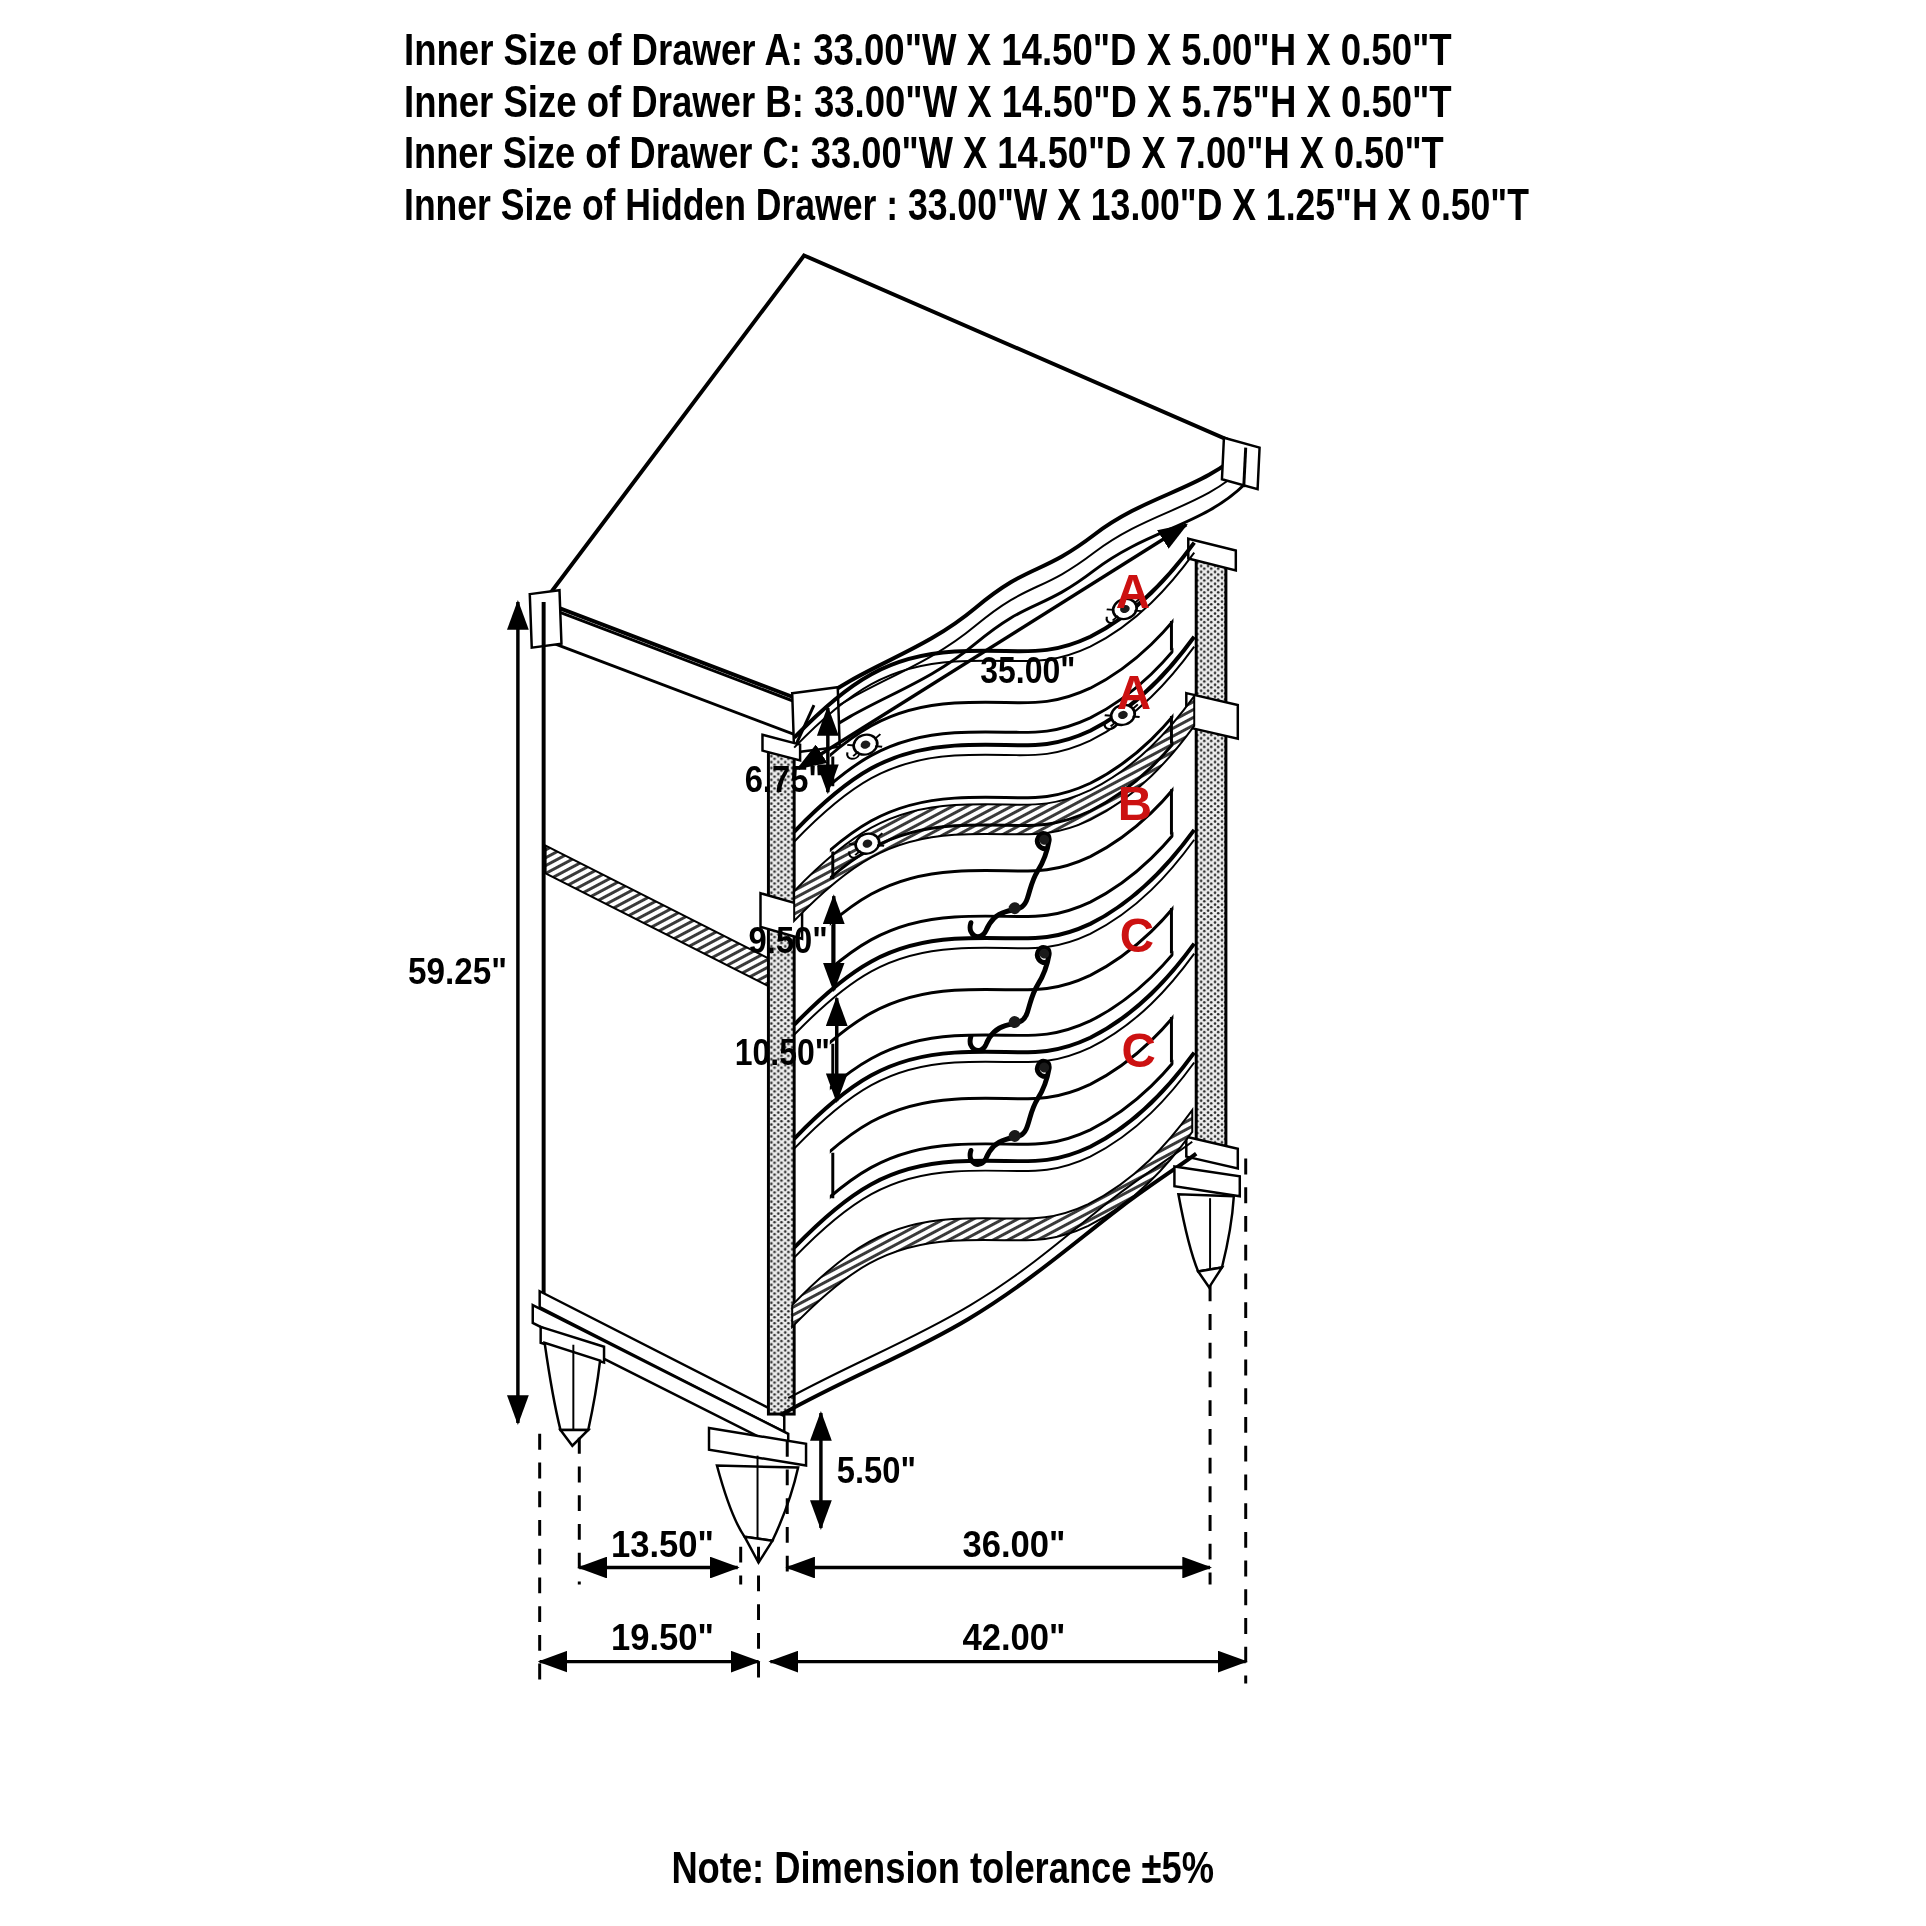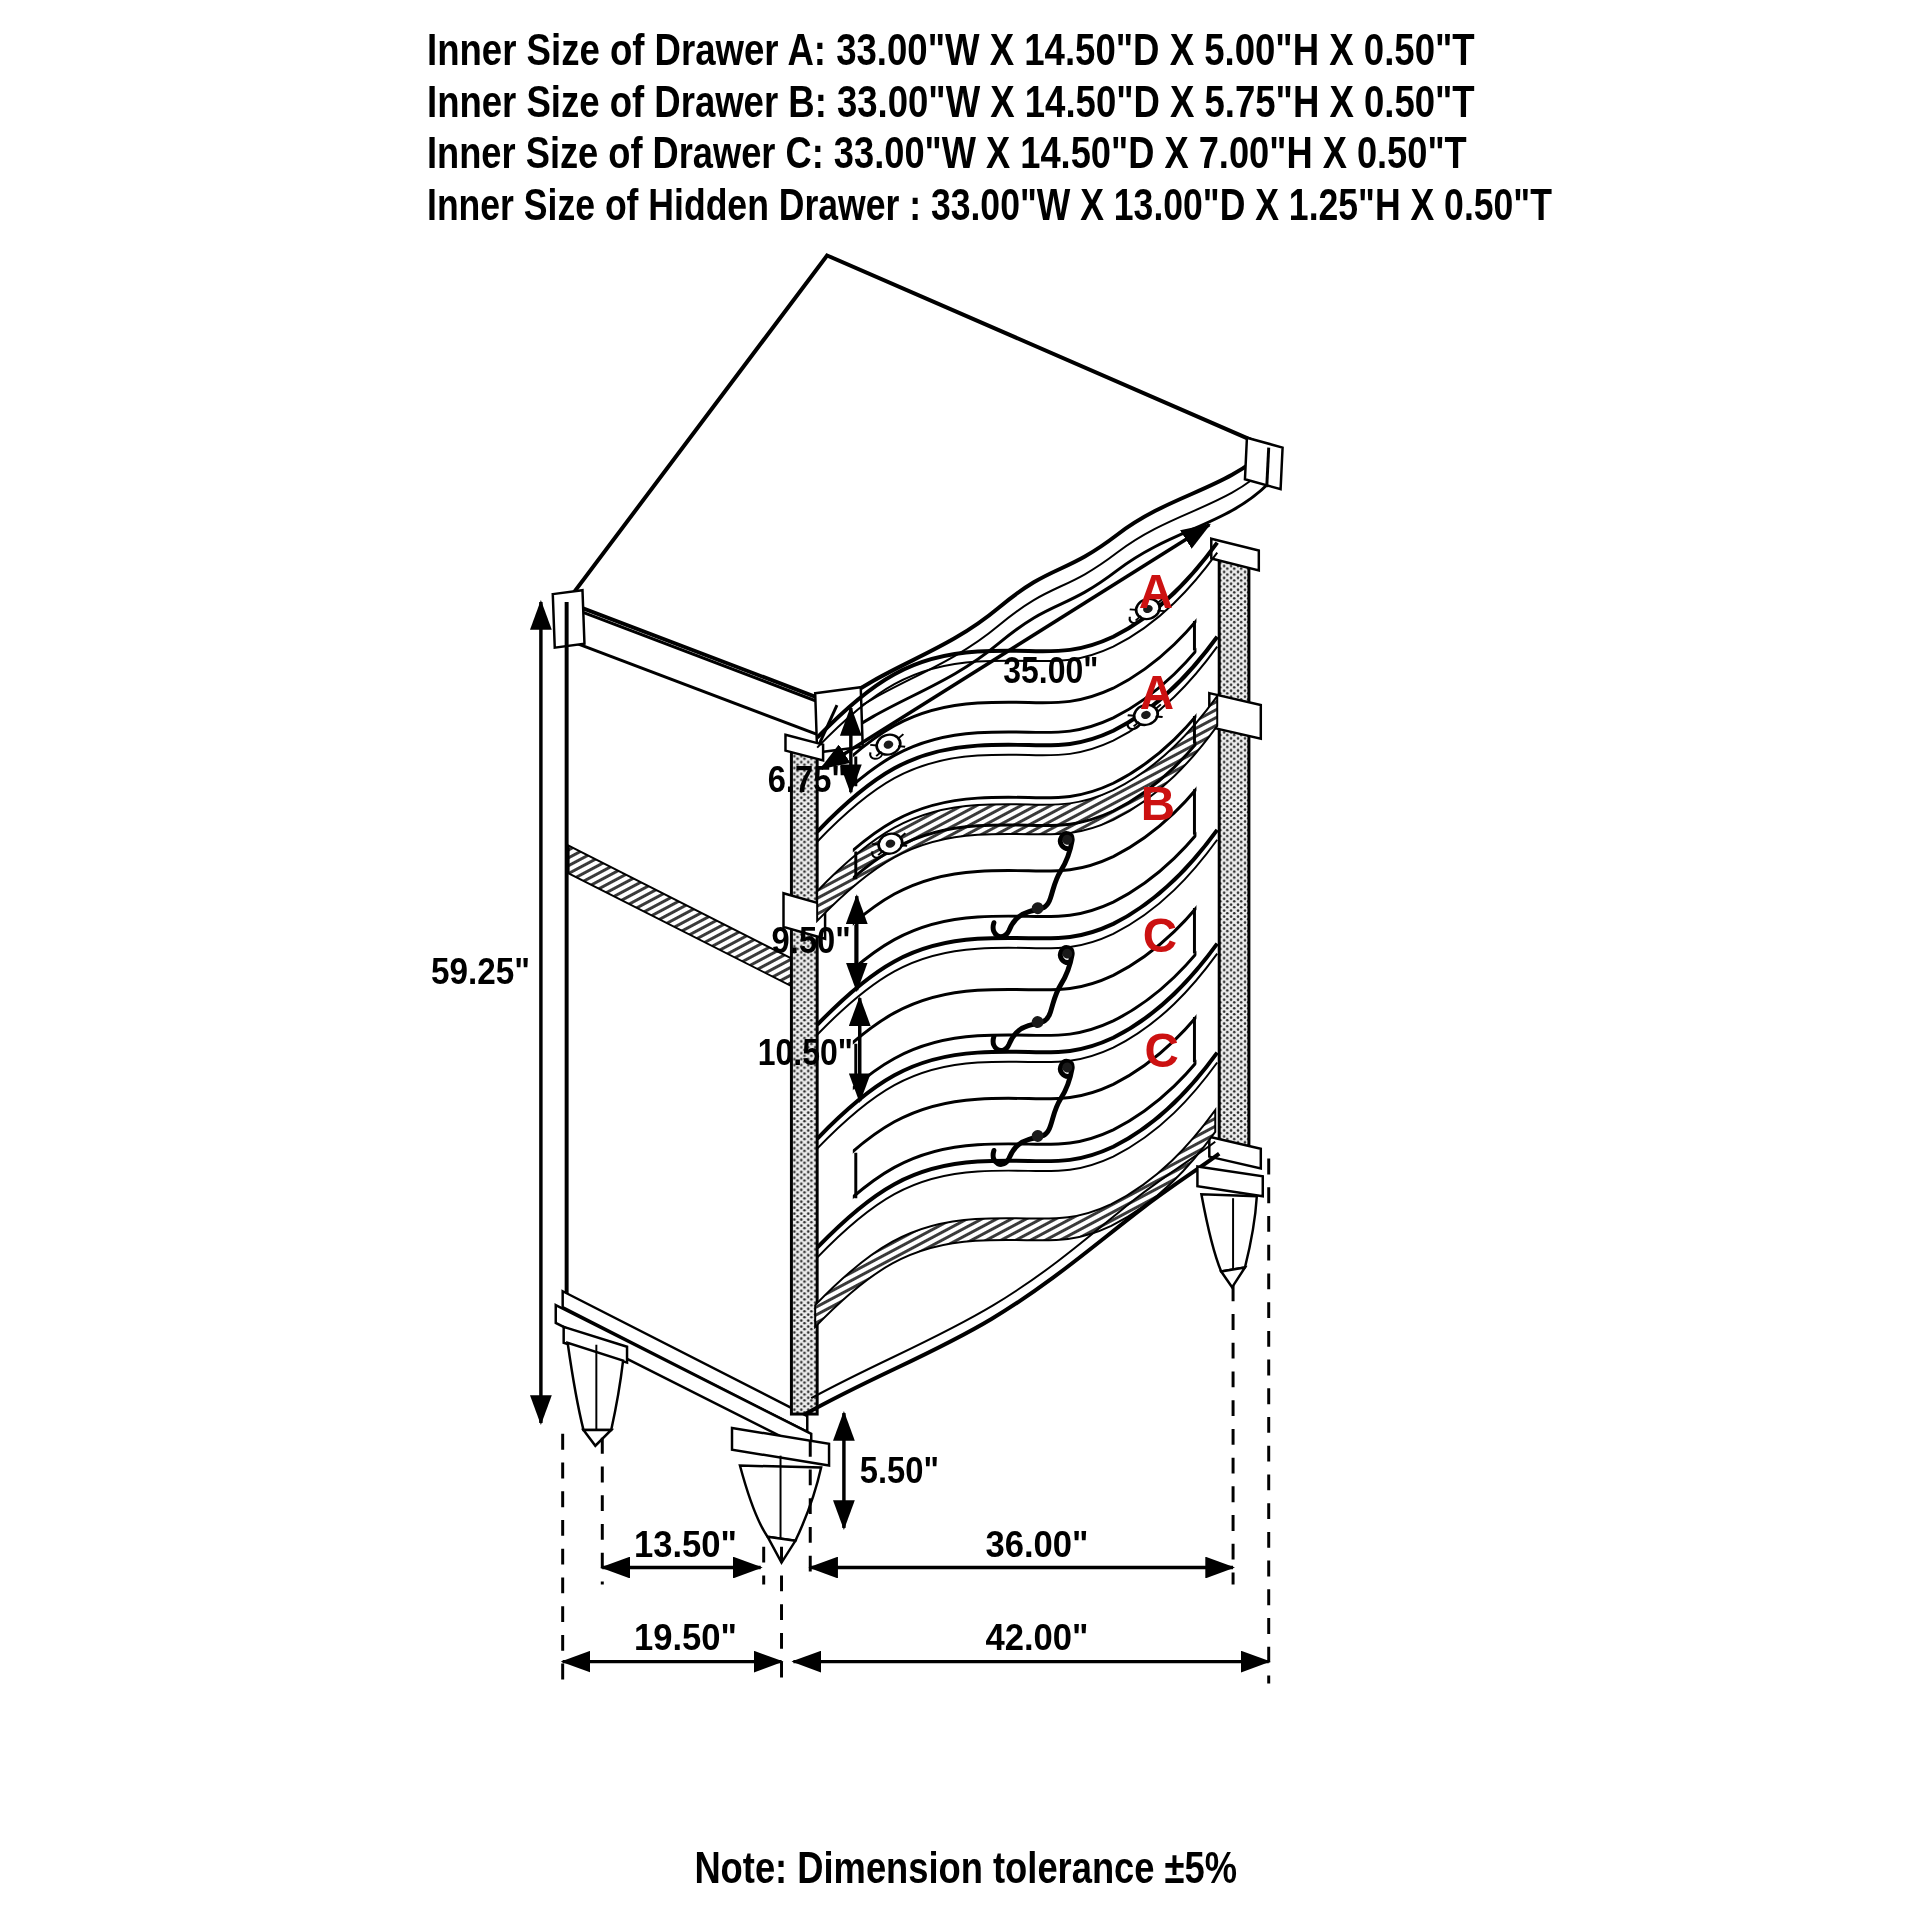--- a/index.html
+++ b/index.html
@@ -1,17 +1,17 @@
 <!DOCTYPE html>
 <html style="--line: #000000; --label-red: #cc1111; --background: #ffffff;"><head>
 <meta charset="utf-8">
 <style>
   :root{ --line:#000000; --label-red:#cc1111; --background:#ffffff; }
   html,body{margin:0;padding:0;background:var(--background);}
-  .stage{position:relative;width:1899px;height:1927px;background:var(--background);overflow:hidden;margin-left:23px;}
+  .stage{position:relative;width:1899px;height:1927px;background:var(--background);overflow:hidden;}
   svg{position:absolute;left:0;top:0;}
   text{font-family:"Liberation Sans",sans-serif;font-weight:bold;fill:var(--line);}
   .hdr{font-size:44px;}
   .dim{font-size:38px;}
   .note{font-size:44px;}
   .red{font-size:48px;fill:var(--label-red);}
   .ln4{stroke:var(--line);stroke-width:4;fill:none;}
   .ln3{stroke:var(--line);stroke-width:3;fill:none;}
   .ln2{stroke:var(--line);stroke-width:2;fill:none;}
   .fw{fill:#ffffff;stroke:var(--line);stroke-width:4;}

